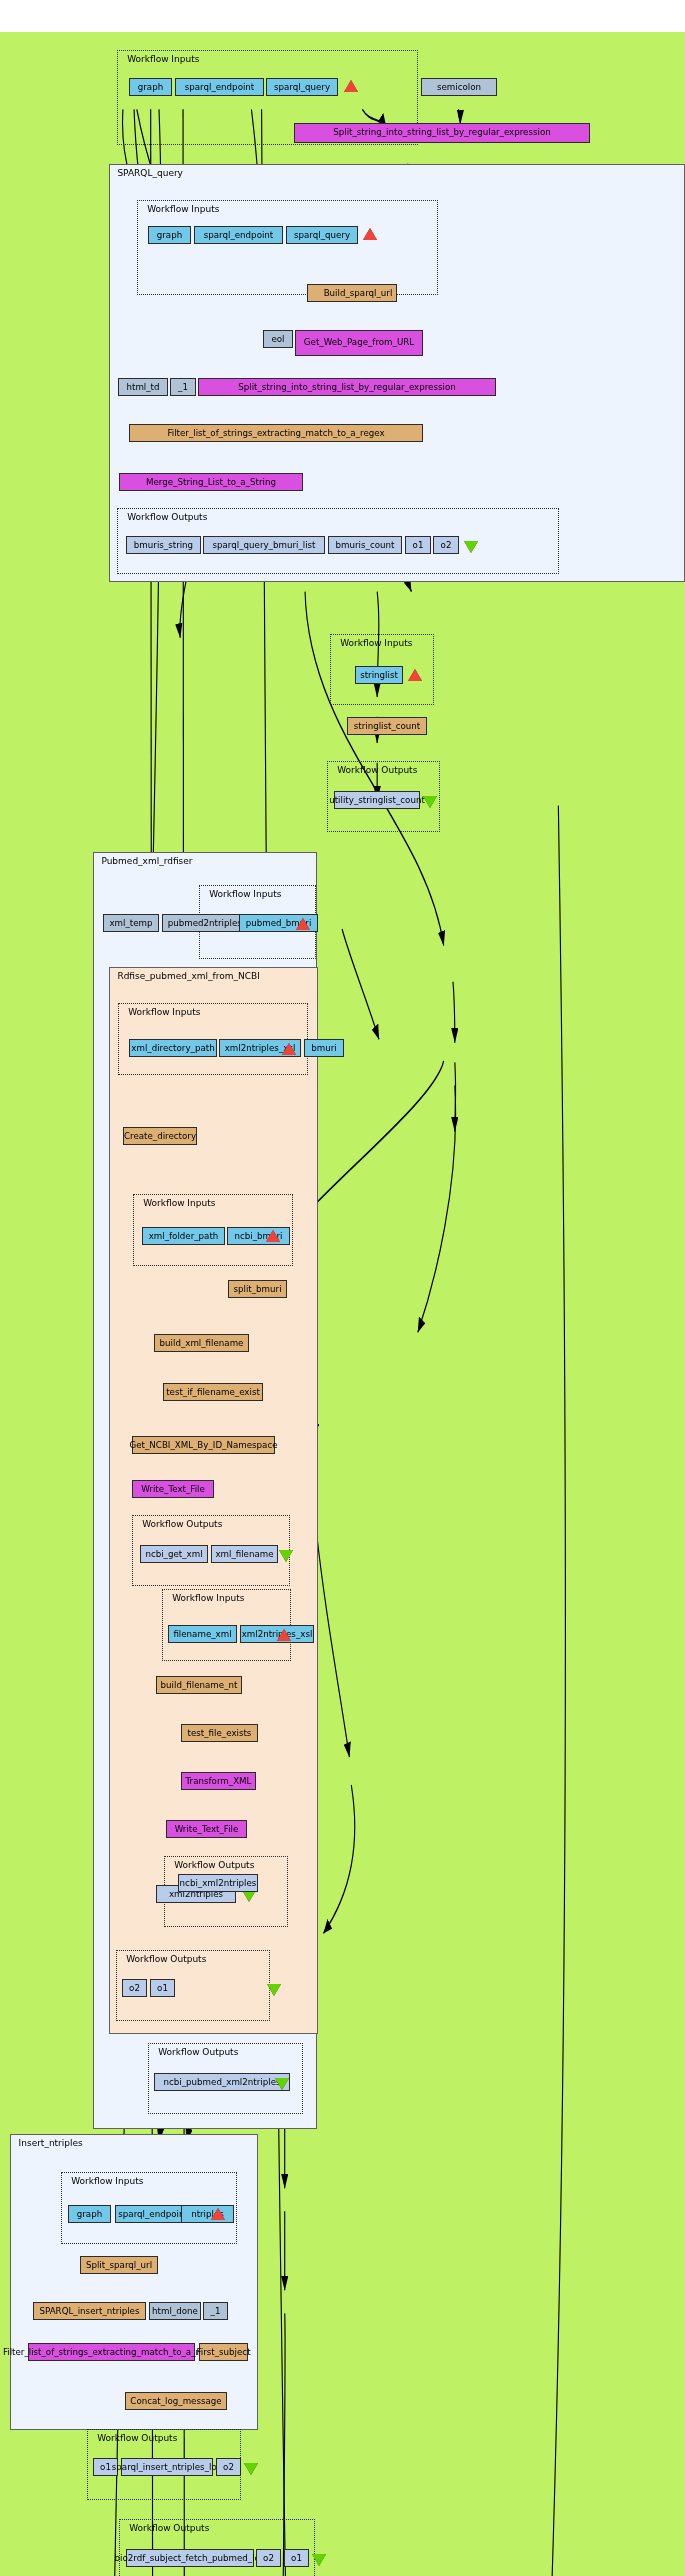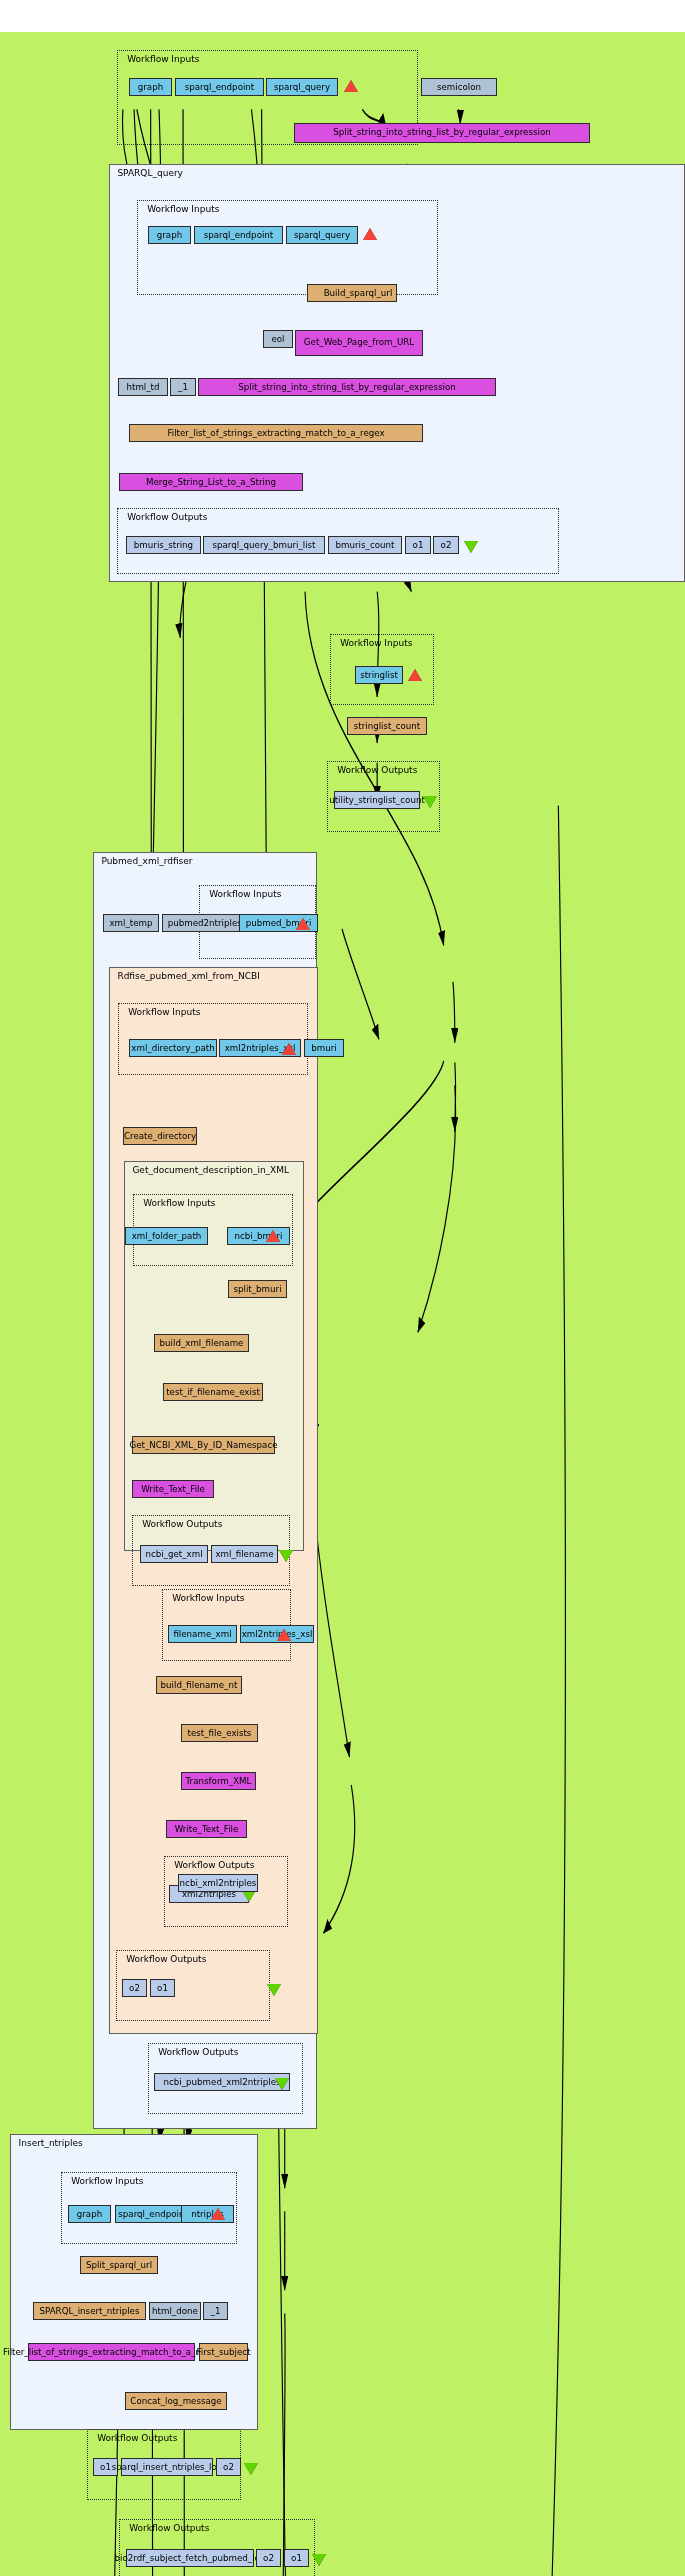--- a/index.html
+++ b/index.html
@@ -229,27 +229,24 @@
   </div>
   <div class="nest dotted bg-none" style="left: 118px; top: 971px; width: 190px; height: 72px;">
     <div class="nest-title">Workflow Inputs</div>
   </div>
   <div class="node n-input" style="left: 129px; top: 1007px; width: 88px; height: 18.5px; margin-top: -0.4px;">xml_directory_path</div>
   <div class="node n-input" style="left: 219px; top: 1007px; width: 82px; height: 18.5px; margin-top: -0.4px;">xml2ntriples_xsl</div>
   <div class="node n-input" style="left: 304px; top: 1007px; width: 40px; height: 18.5px; margin-top: -0.4px;">bmuri</div>
   <div class="tri tri-up" style="left: 282px; top: 1011px;"></div>
   <div class="node n-proc" style="left: 123px; top: 1095px; width: 74px; height: 18.5px; margin-top: -0.4px;">Create_directory</div>
 
-  <div class="nest solid bg-cream" style="left: 124px; top: 1129px; width: 180px; height: 390px;">
-    <div class="nest-title">Get_document_description_in_XML</div>
-  </div>
   <div class="nest dotted bg-none" style="left: 133px; top: 1162px; width: 160px; height: 72px;">
     <div class="nest-title">Workflow Inputs</div>
   </div>
-  <div class="node n-input" style="left: 125px; top: 1195px; width: 83px; height: 18.5px; margin-top: -0.4px;">xml_folder_path</div>
+  <div class="node n-input" style="left: 142px; top: 1195px; width: 83px; height: 18.5px; margin-top: -0.4px;">xml_folder_path</div>
   <div class="node n-input" style="left: 227px; top: 1195px; width: 63px; height: 18.5px; margin-top: -0.4px;">ncbi_bmuri</div>
 
   <div class="tri tri-up" style="left: 266px; top: 1198px;"></div>
   <div class="node n-proc" style="left: 228px; top: 1248px; width: 59px; height: 18.5px; margin-top: -0.4px;">split_bmuri</div>
   <div class="node n-proc" style="left: 154px; top: 1302px; width: 95px; height: 18.5px; margin-top: -0.4px;">build_xml_filename</div>
   <div class="node n-proc" style="left: 163px; top: 1351px; width: 100px; height: 18.5px; margin-top: -0.4px;">test_if_filename_exist</div>
   <div class="node n-proc" style="left: 132px; top: 1404px; width: 143px; height: 18.5px; margin-top: -0.4px;">Get_NCBI_XML_By_ID_Namespace</div>
   <div class="node n-magenta" style="left: 132px; top: 1448px; width: 82px; height: 18.5px; margin-top: -0.4px;">Write_Text_File</div>
 
   <div class="nest dotted bg-none" style="left: 132px; top: 1483px; width: 158px; height: 71px;">
@@ -266,21 +263,21 @@
   <div class="node n-input" style="left: 240px; top: 1593px; width: 74px; height: 18.5px; margin-top: -0.4px;">xml2ntriples_xsl</div>
   <div class="tri tri-up" style="left: 277px; top: 1597px;"></div>
   <div class="node n-proc" style="left: 156px; top: 1644px; width: 86px; height: 18.5px; margin-top: -0.4px;">build_filename_nt</div>
   <div class="node n-proc" style="left: 181px; top: 1692px; width: 77px; height: 18.5px; margin-top: -0.4px;">test_file_exists</div>
   <div class="node n-magenta" style="left: 181px; top: 1740px; width: 75px; height: 18.5px; margin-top: -0.4px;">Transform_XML</div>
   <div class="node n-magenta" style="left: 166px; top: 1788px; width: 81px; height: 18.5px; margin-top: -0.4px;">Write_Text_File</div>
 
   <div class="nest dotted bg-none" style="left: 164px; top: 1824px; width: 124px; height: 71px;">
     <div class="nest-title">Workflow Outputs</div>
   </div>
-  <div class="node n-output" style="left: 169px; top: 1853px; width: 80px; height: 18.5px; margin-top: -0.4px;">xml2ntriples</div>
+  <div class="node n-output" style="left: 156px; top: 1853px; width: 80px; height: 18.5px; margin-top: -0.4px;">xml2ntriples</div>
   <div class="tri tri-down" style="left: 242px; top: 1858px;"></div>
 
   <div class="nest dotted bg-none" style="left: 116px; top: 1918px; width: 154px; height: 71px;">
     <div class="nest-title">Workflow Outputs</div>
   </div>
   <div class="node n-output" style="left: 122px; top: 1947px; width: 25px; height: 18.5px; margin-top: -0.4px;">o2</div>
   <div class="node n-output" style="left: 150px; top: 1947px; width: 25px; height: 18.5px; margin-top: -0.4px;">o1</div>
   <div class="node n-output" style="left: 178px; top: 1842px; width: 80px; height: 18.5px; margin-top: -0.4px;">ncbi_xml2ntriples</div>
   <div class="tri tri-down" style="left: 267px; top: 1952px;"></div>
 

